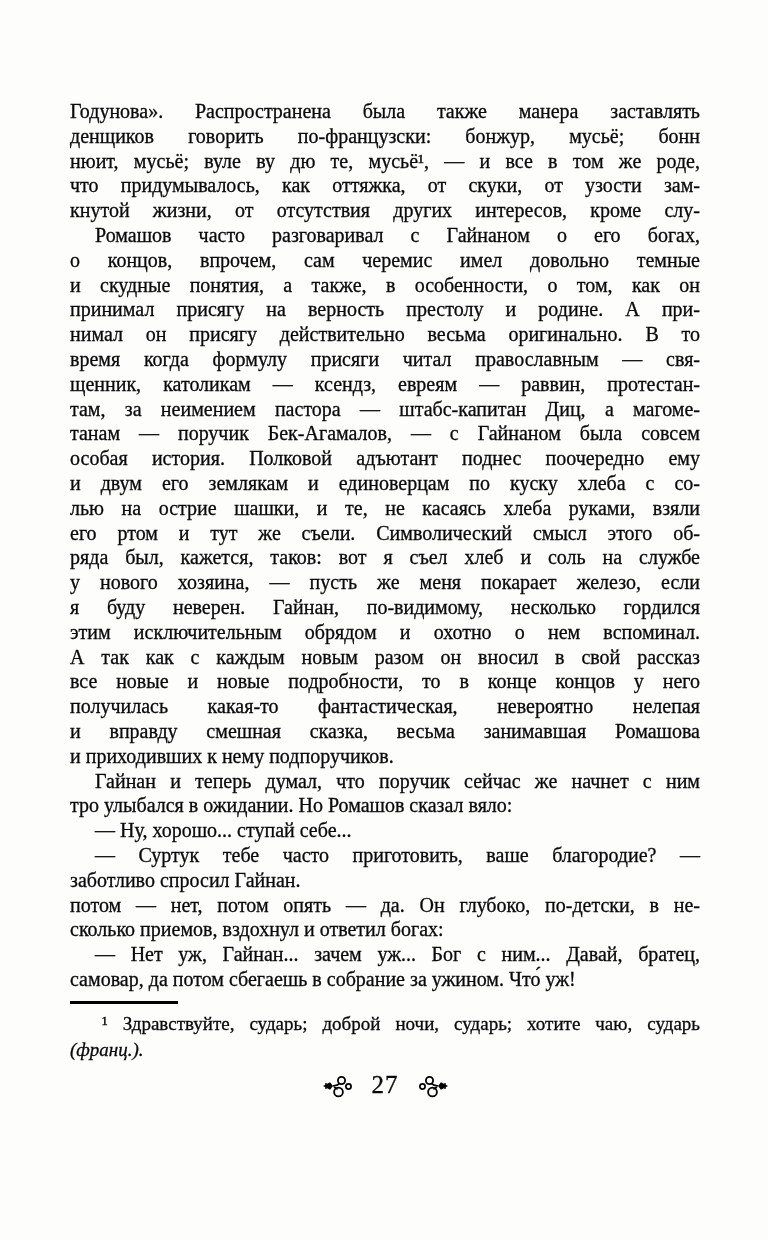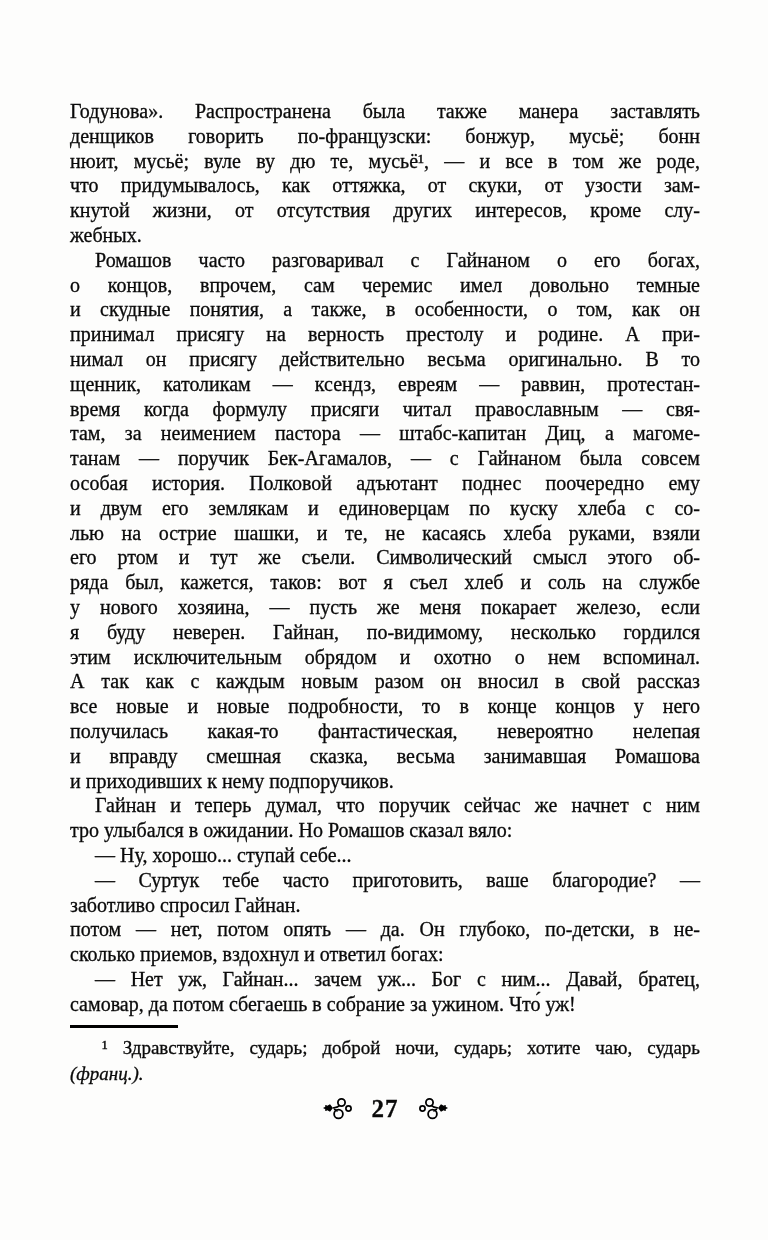--- a/index.html
+++ b/index.html
@@ -61,23 +61,22 @@
     text-indent: 32px;
   }
   .fn-line .lang {
     font-style: italic;
   }
   
   .footer {
     margin-top: 8px;
     display: flex;
     justify-content: center;
-    align-items: flex-start;
+    align-items: flex-end;
     gap: 18px;
-    font-weight: bold;
   }
   .page-num {
     font-size: 25px;
     line-height: 28px;
     letter-spacing: 1px;
     -webkit-text-stroke: 0.3px currentColor;
   }
   .fleuron {
     width: 32px;
     height: 26px;
@@ -91,28 +90,27 @@
 <body>
 
 <div class="page">
 
   <div class="body-text">
       <div class="line">Годунова». Распространена была также манера заставлять</div>
       <div class="line">денщиков говорить по-французски: бонжур, мусьё; бонн</div>
       <div class="line">нюит, мусьё; вуле ву дю те, мусьё¹, — и все в том же роде,</div>
       <div class="line">что придумывалось, как оттяжка, от скуки, от узости зам-</div>
       <div class="line">кнутой жизни, от отсутствия других интересов, кроме слу-</div>
-      <div class="line final">жебных.</div>
       <div class="line indent">Ромашов часто разговаривал с Гайнаном о его богах,</div>
       <div class="line">о концов, впрочем, сам черемис имел довольно темные</div>
       <div class="line">и скудные понятия, а также, в особенности, о том, как он</div>
       <div class="line">принимал присягу на верность престолу и родине. А при-</div>
       <div class="line">нимал он присягу действительно весьма оригинально. В то</div>
+      <div class="line">время когда формулу присяги читал православным — свя-</div>
       <div class="line">щенник, католикам — ксендз, евреям — раввин, протестан-</div>
-      <div class="line">время когда формулу присяги читал православным — свя-</div>
       <div class="line">там, за неимением пастора — штабс-капитан Диц, а магоме-</div>
       <div class="line">танам — поручик Бек-Агамалов, — с Гайнаном была совсем</div>
       <div class="line">особая история. Полковой адъютант поднес поочередно ему</div>
       <div class="line">и двум его землякам и единоверцам по куску хлеба с со-</div>
       <div class="line">лью на острие шашки, и те, не касаясь хлеба руками, взяли</div>
       <div class="line">его ртом и тут же съели. Символический смысл этого об-</div>
       <div class="line">ряда был, кажется, таков: вот я съел хлеб и соль на службе</div>
       <div class="line">у нового хозяина, — пусть же меня покарает железо, если</div>
       <div class="line">я буду неверен. Гайнан, по-видимому, несколько гордился</div>
       <div class="line">этим исключительным обрядом и охотно о нем вспоминал.</div>

